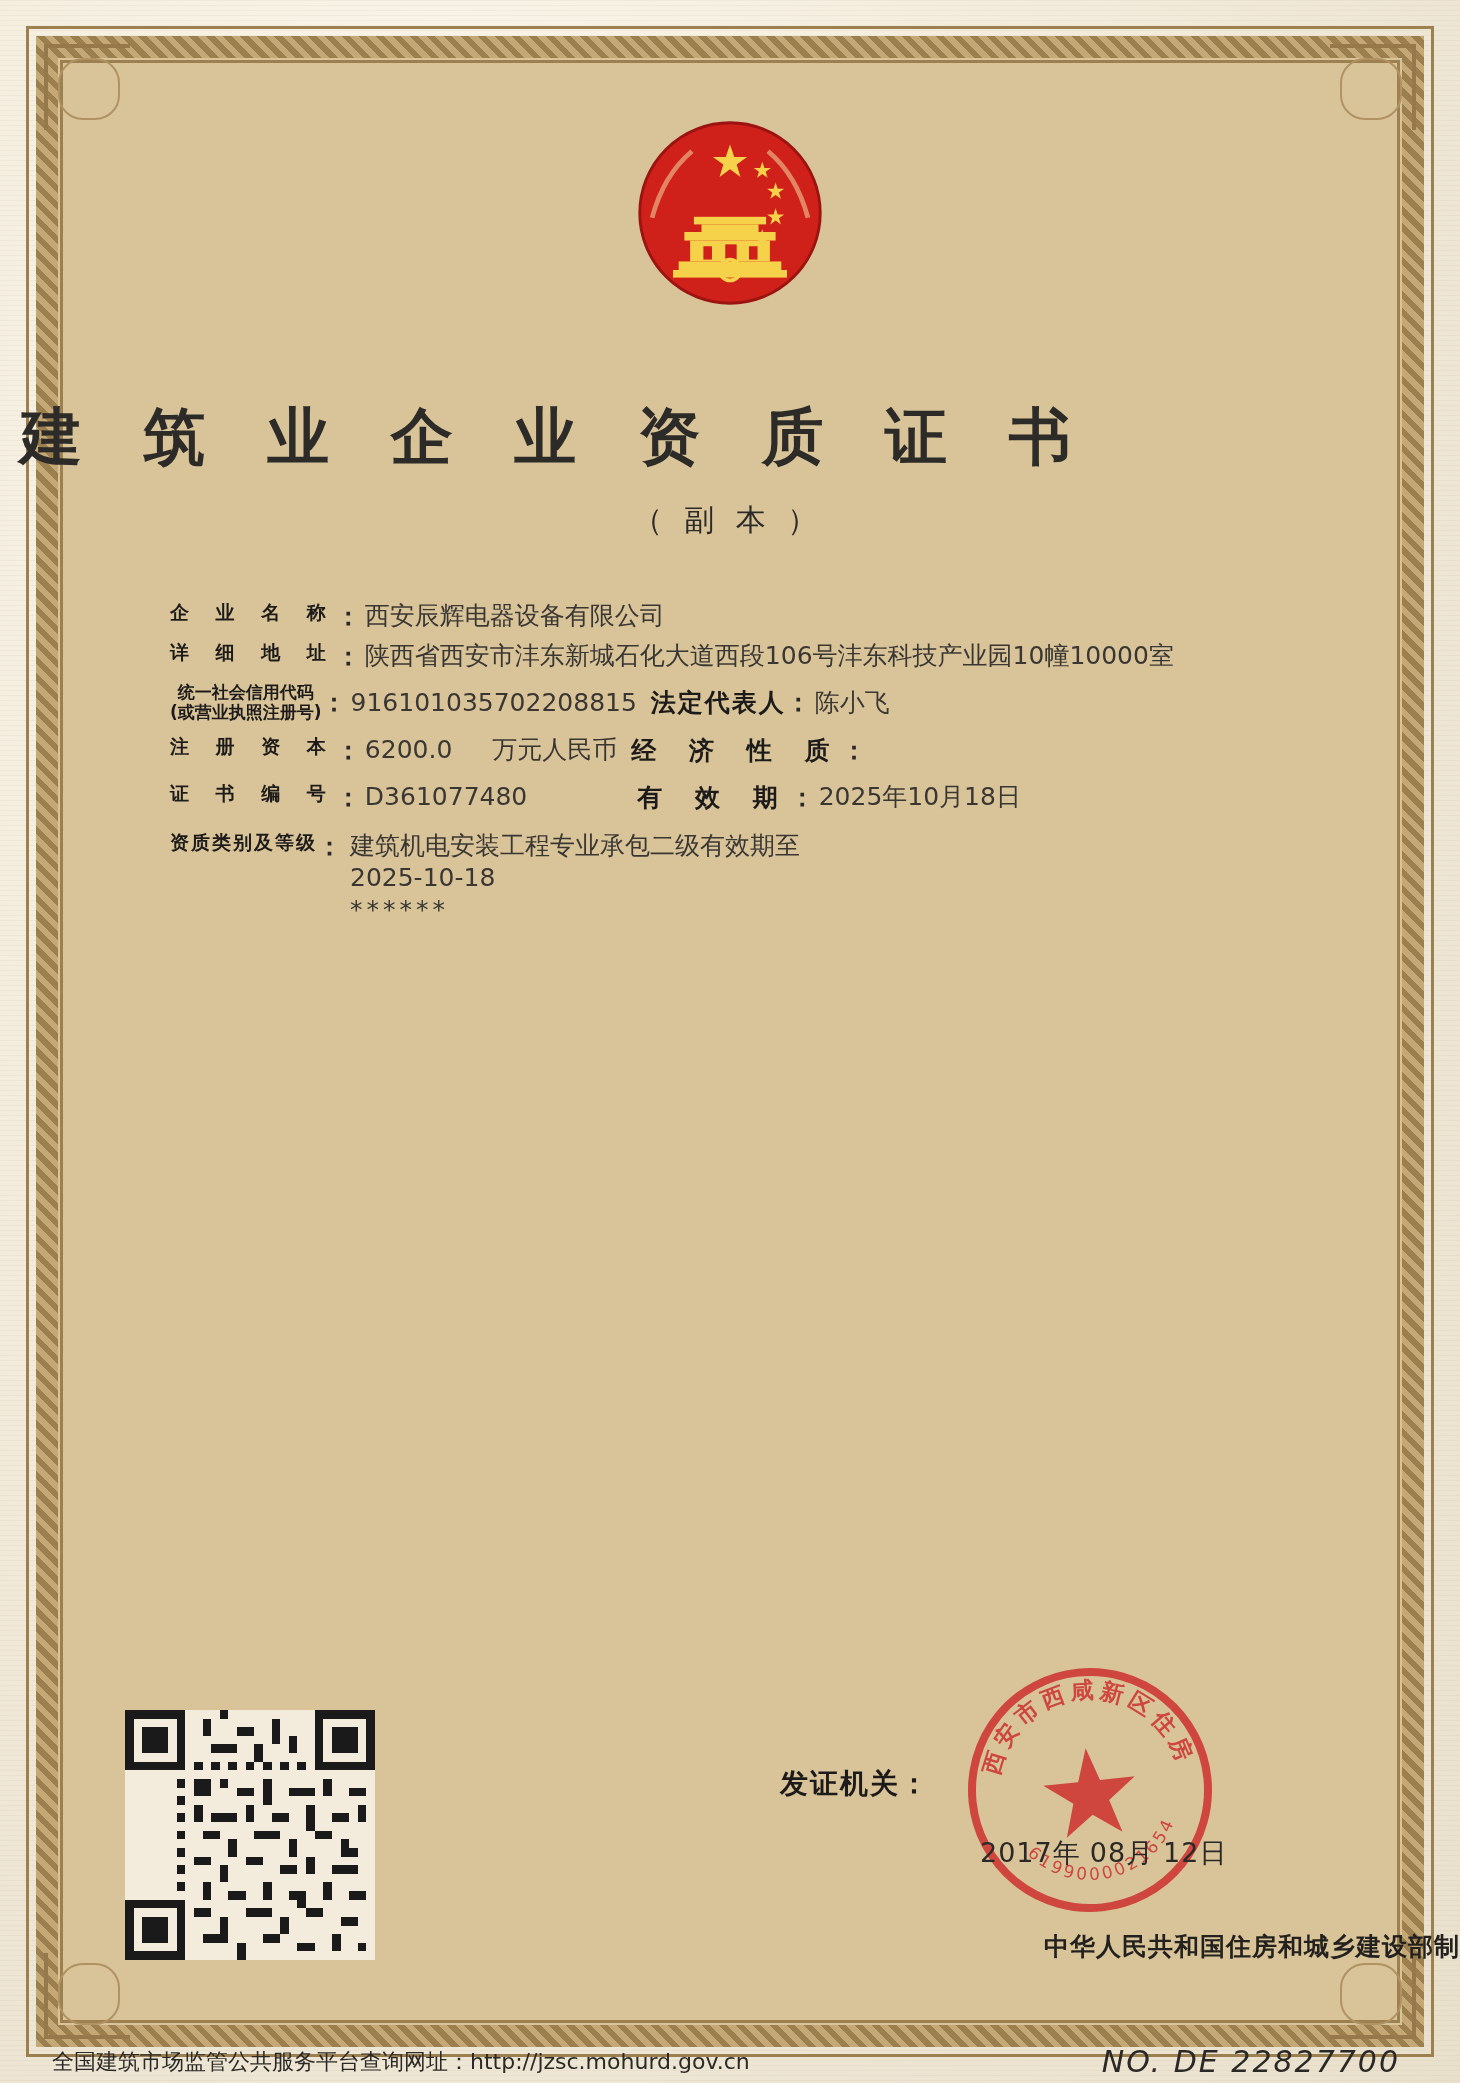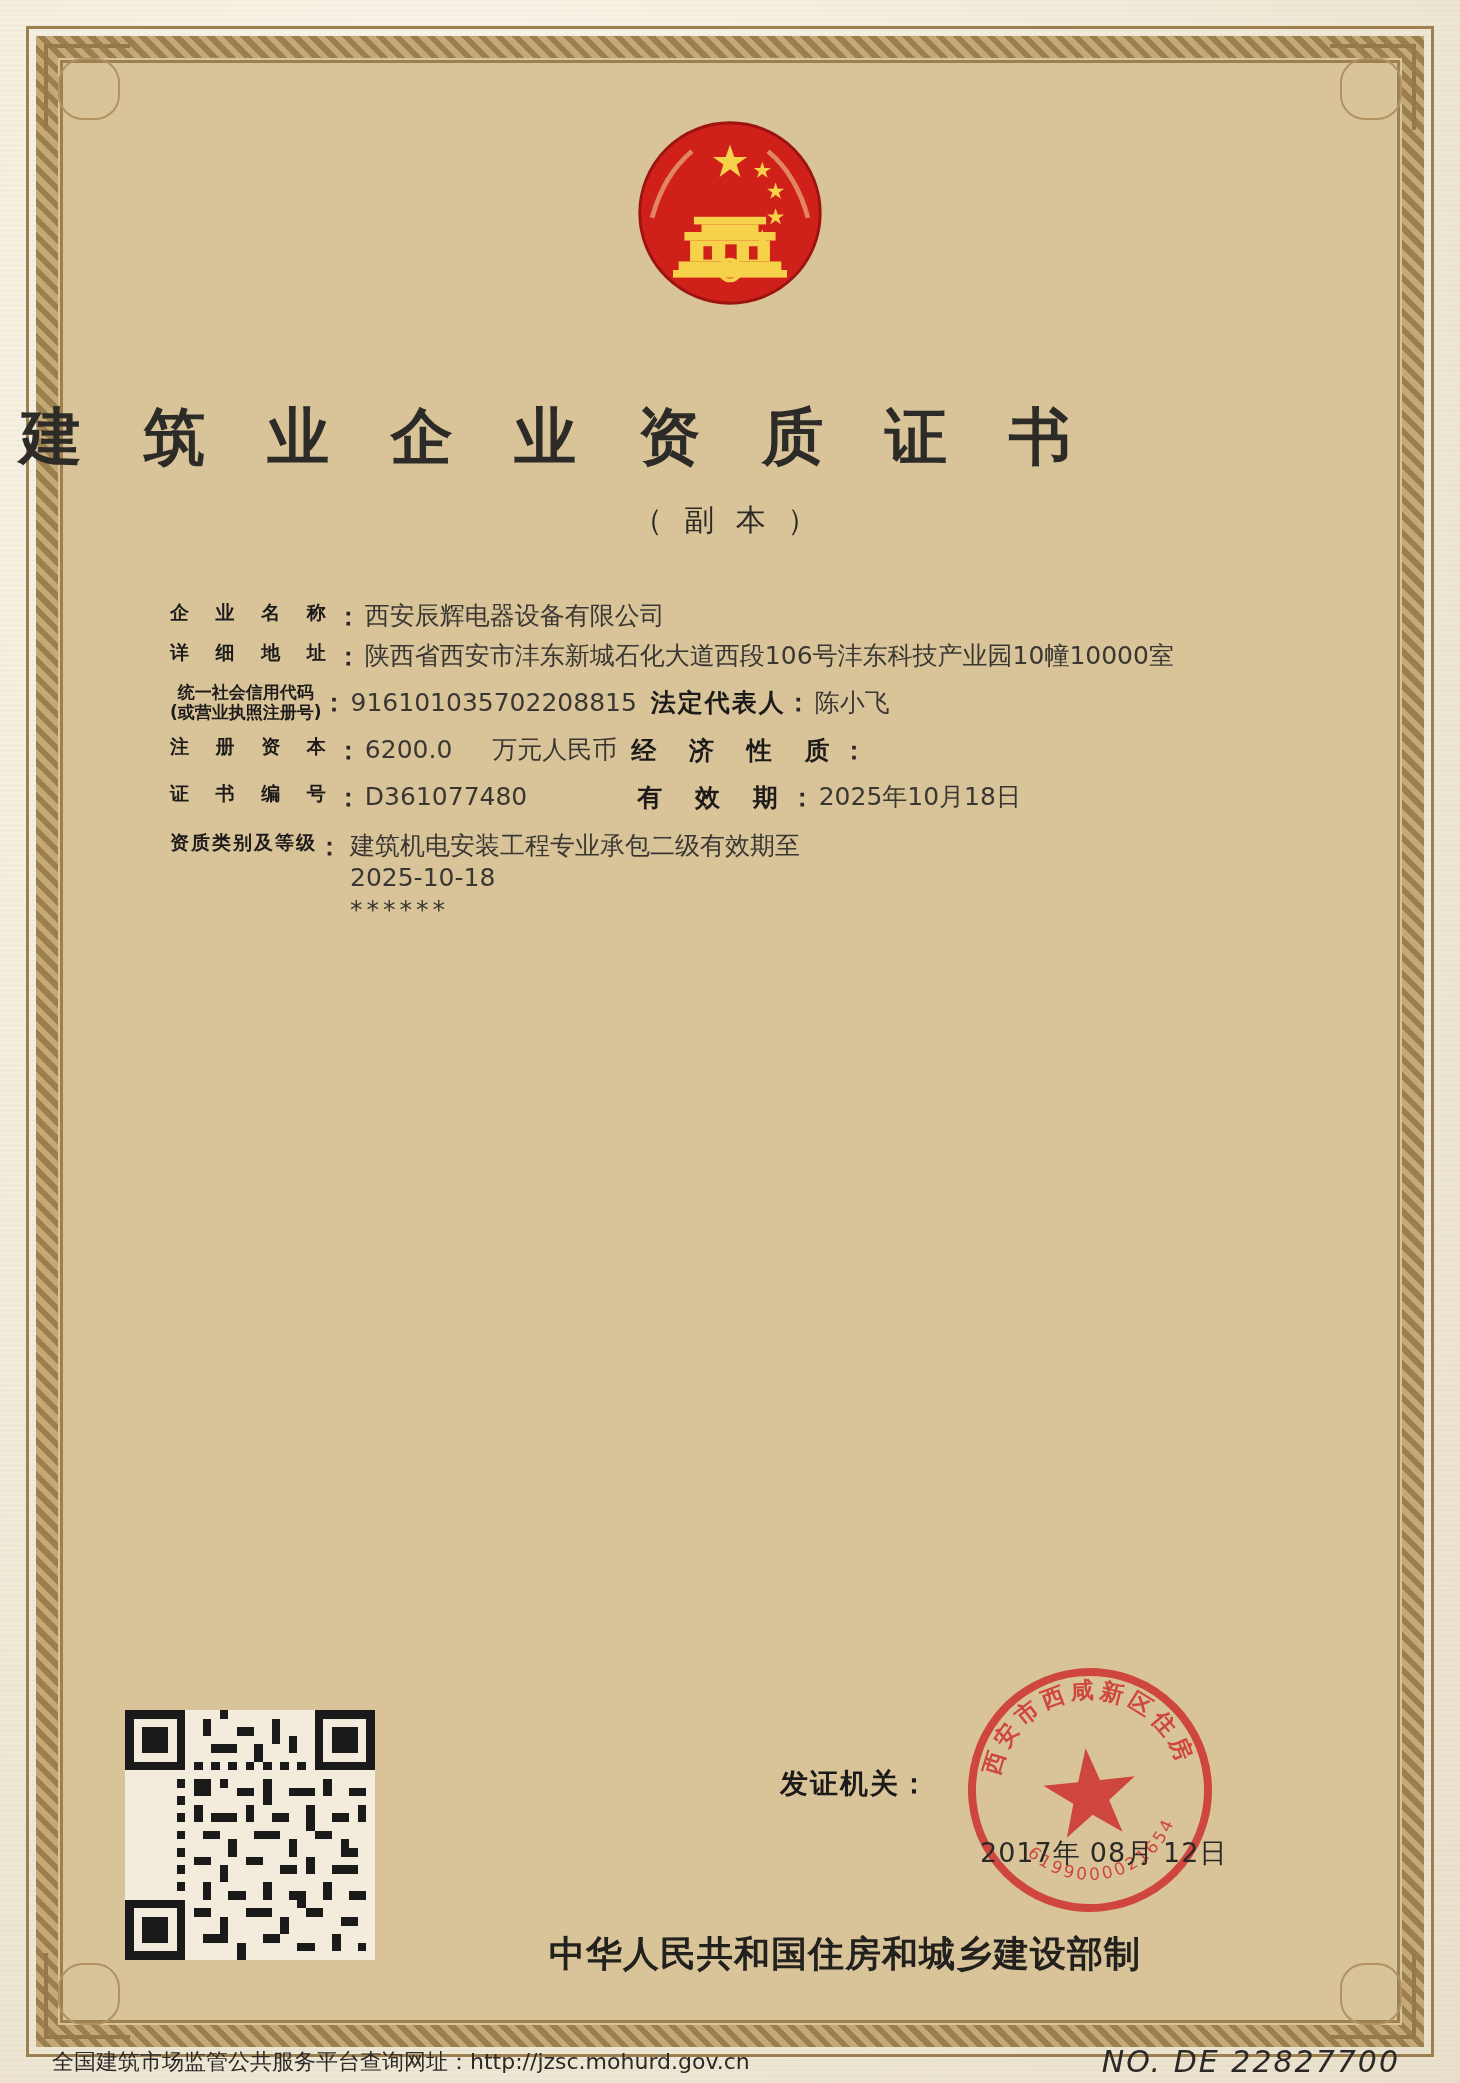--- a/index.html
+++ b/index.html
@@ -129,22 +129,22 @@
     position:absolute;left:980px;top:1835px;
     font-size:27px;color:#2b2926;font-family:"DejaVu Sans", sans-serif;
     letter-spacing:10px;
   }
   #date-line span.num{letter-spacing:1px;}
   #seal{
     position:absolute;left:960px;top:1660px;width:260px;height:260px;
     pointer-events:none;
   }
   #ministry{
-    position:absolute;left:0;right:0;top:1930px;text-align:center;
-    font-size:36px;color:#23211e;font-weight:bold;
+    position:absolute;left:0;right:0;top:1930px;text-align:right;
+    font-size:25px;color:#23211e;font-weight:bold;
     font-family:"DejaVu Sans", sans-serif;letter-spacing:1px;
     padding-left:230px;
   }
   #footer-left{
     position:absolute;left:52px;bottom:6px;
     font-size:22px;color:#2b2926;font-family:"DejaVu Sans", sans-serif;
   }
   #footer-right{
     position:absolute;right:60px;bottom:4px;
     font-size:30px;color:#2b2926;font-family:"DejaVu Sans", sans-serif;

